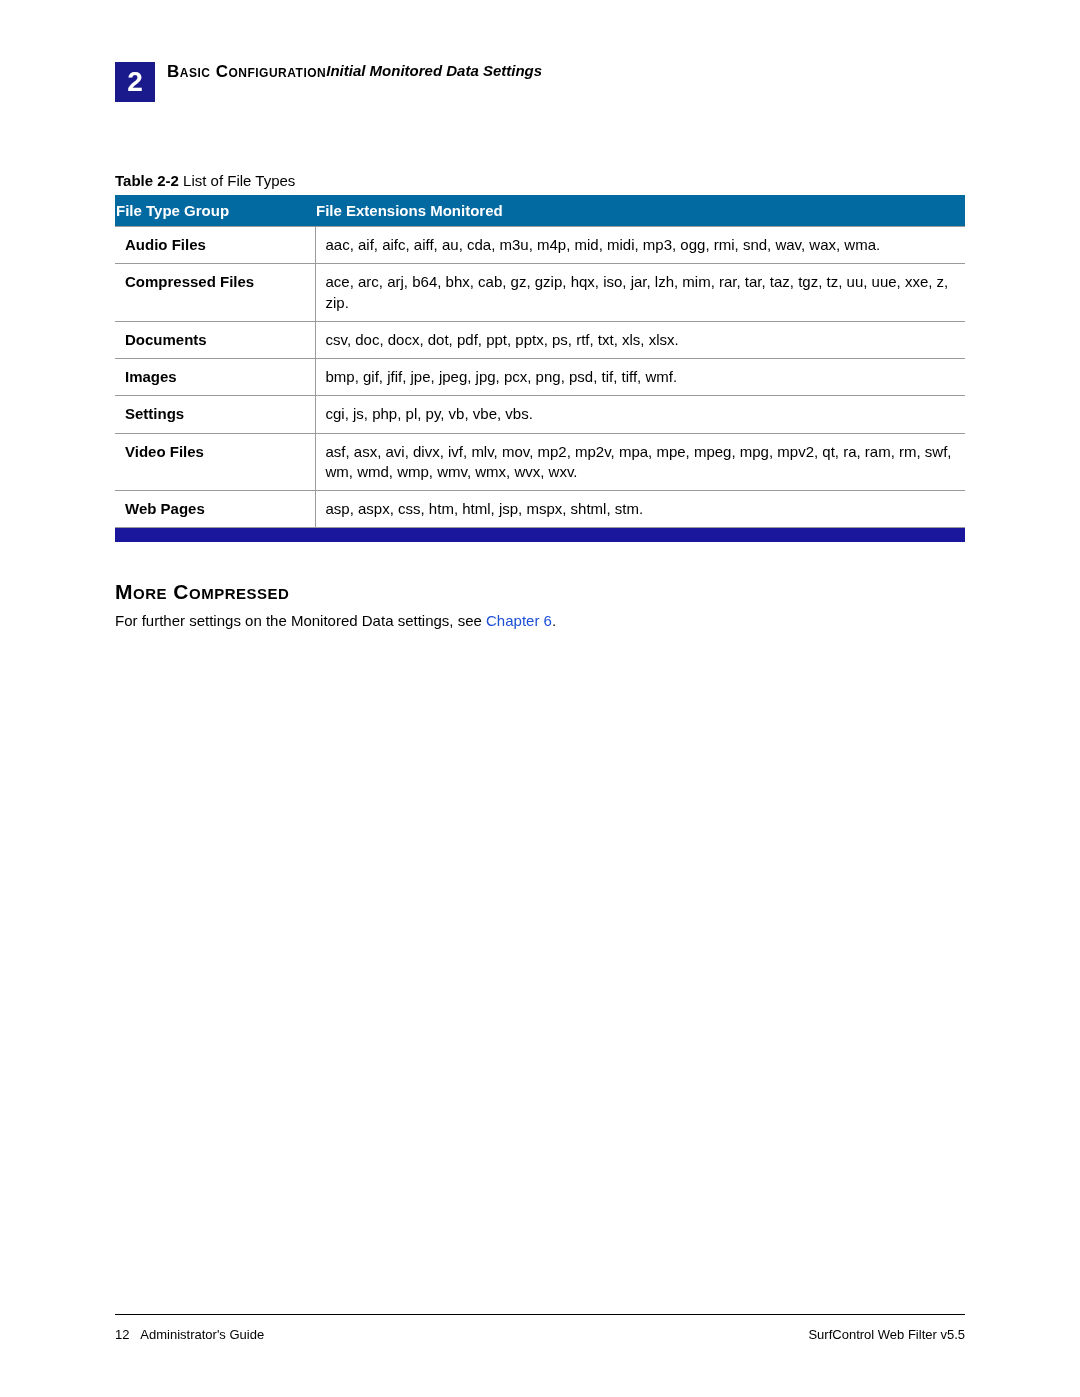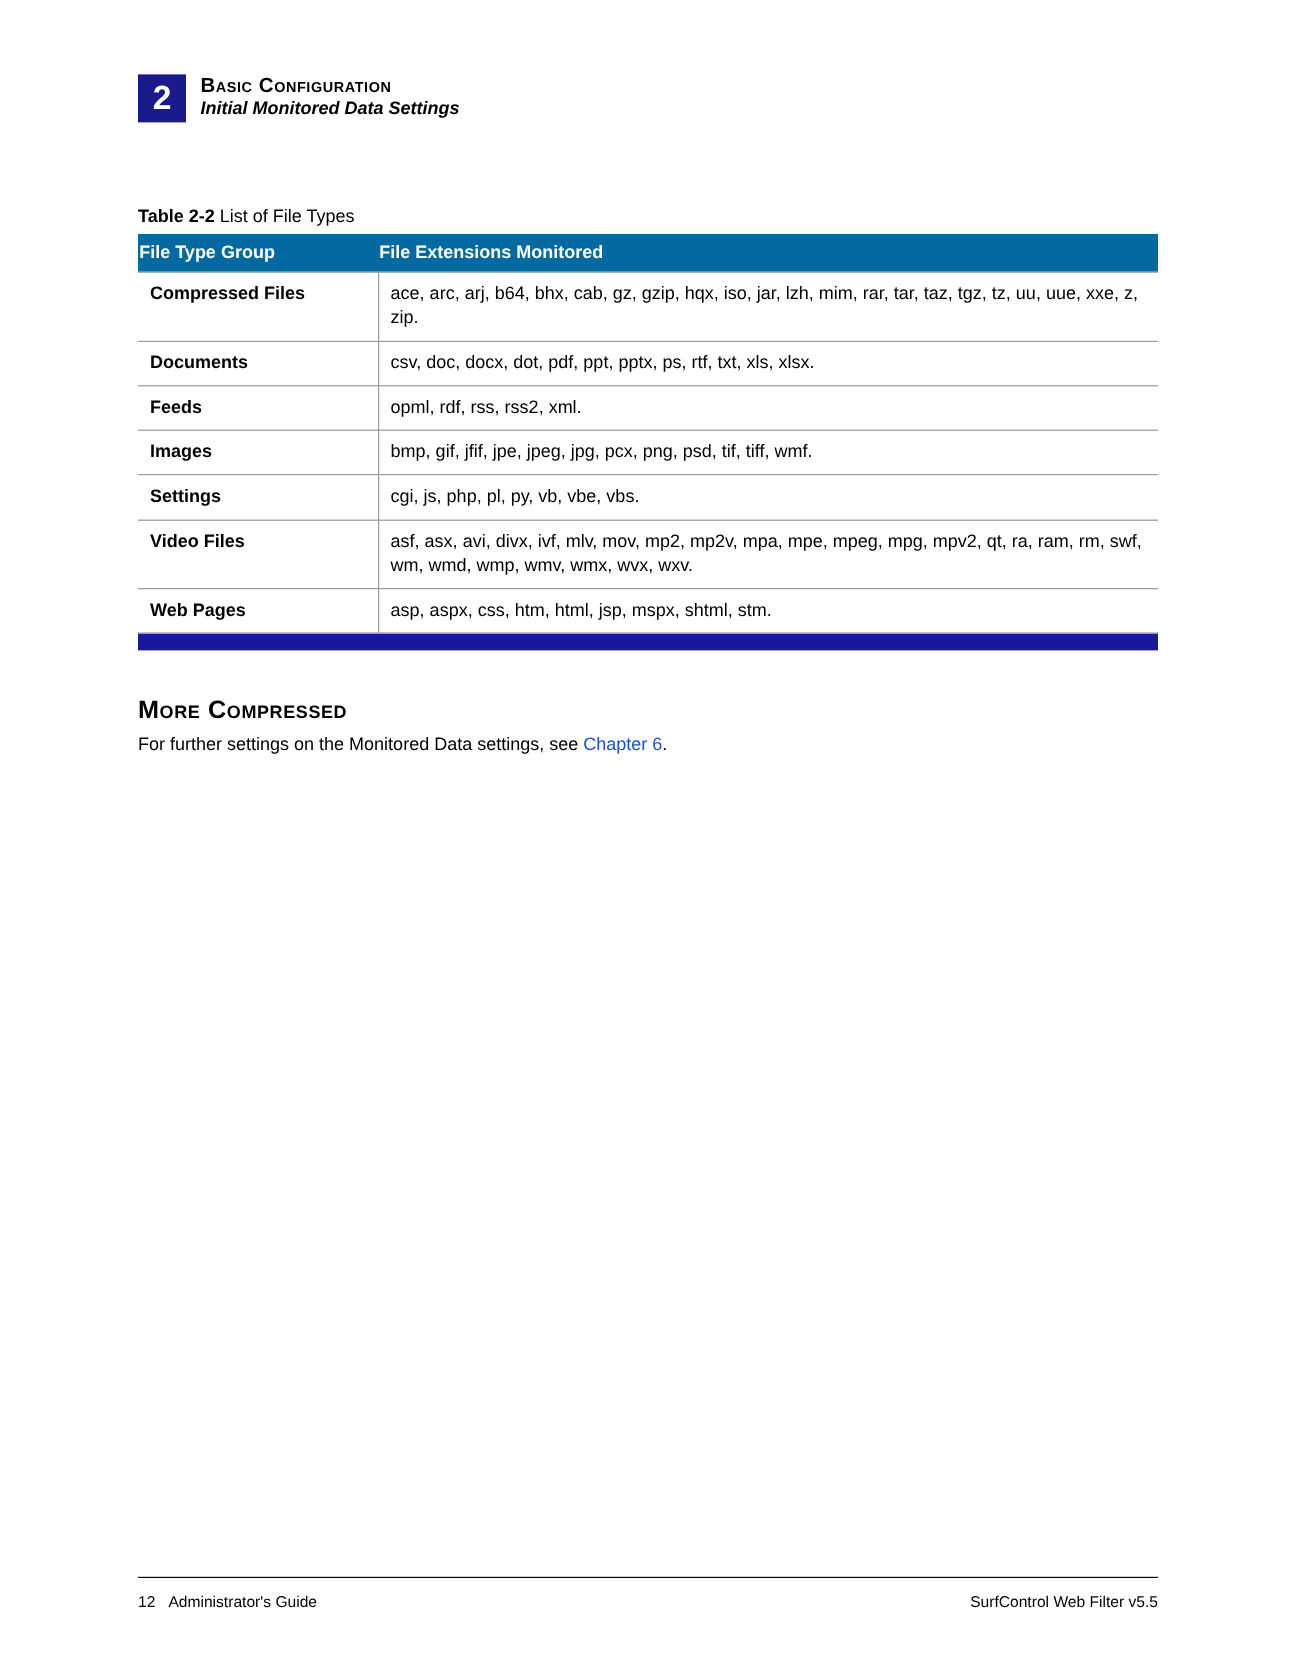--- a/index.html
+++ b/index.html
@@ -25,22 +25,22 @@
       color: #fff;
       font-size: 28px;
       font-weight: bold;
       display: flex;
       align-items: center;
       justify-content: center;
       flex-shrink: 0;
     }
     .header-titles {
       display: flex;
-      flex-direction: column;
       padding-top: 0px;
+      text-align: right;
     }
     .chapter-title {
       font-size: 17px;
       font-weight: bold;
       font-variant: small-caps;
       letter-spacing: 0.5px;
     }
     .section-subtitle {
       font-size: 15px;
       font-style: italic;
@@ -132,30 +132,30 @@
 
 <table class="file-table">
   <thead>
     <tr>
       <th>File Type Group</th>
       <th>File Extensions Monitored</th>
     </tr>
   </thead>
   <tbody>
     <tr>
+      <td>Audio Files</td>
+      <td>aac, aif, aifc, aiff, au, cda, m3u, m4p, mid, midi, mp3, ogg, rmi, snd, wav, wax, wma.</td>
+    </tr>
+    <tr>
       <td>Compressed Files</td>
       <td>ace, arc, arj, b64, bhx, cab, gz, gzip, hqx, iso, jar, lzh, mim, rar, tar, taz, tgz, tz, uu, uue, xxe, z, zip.</td>
     </tr>
     <tr>
       <td>Documents</td>
       <td>csv, doc, docx, dot, pdf, ppt, pptx, ps, rtf, txt, xls, xlsx.</td>
-    </tr>
-    <tr>
-      <td>Feeds</td>
-      <td>opml, rdf, rss, rss2, xml.</td>
     </tr>
     <tr>
       <td>Images</td>
       <td>bmp, gif, jfif, jpe, jpeg, jpg, pcx, png, psd, tif, tiff, wmf.</td>
     </tr>
     <tr>
       <td>Settings</td>
       <td>cgi, js, php, pl, py, vb, vbe, vbs.</td>
     </tr>
     <tr>

